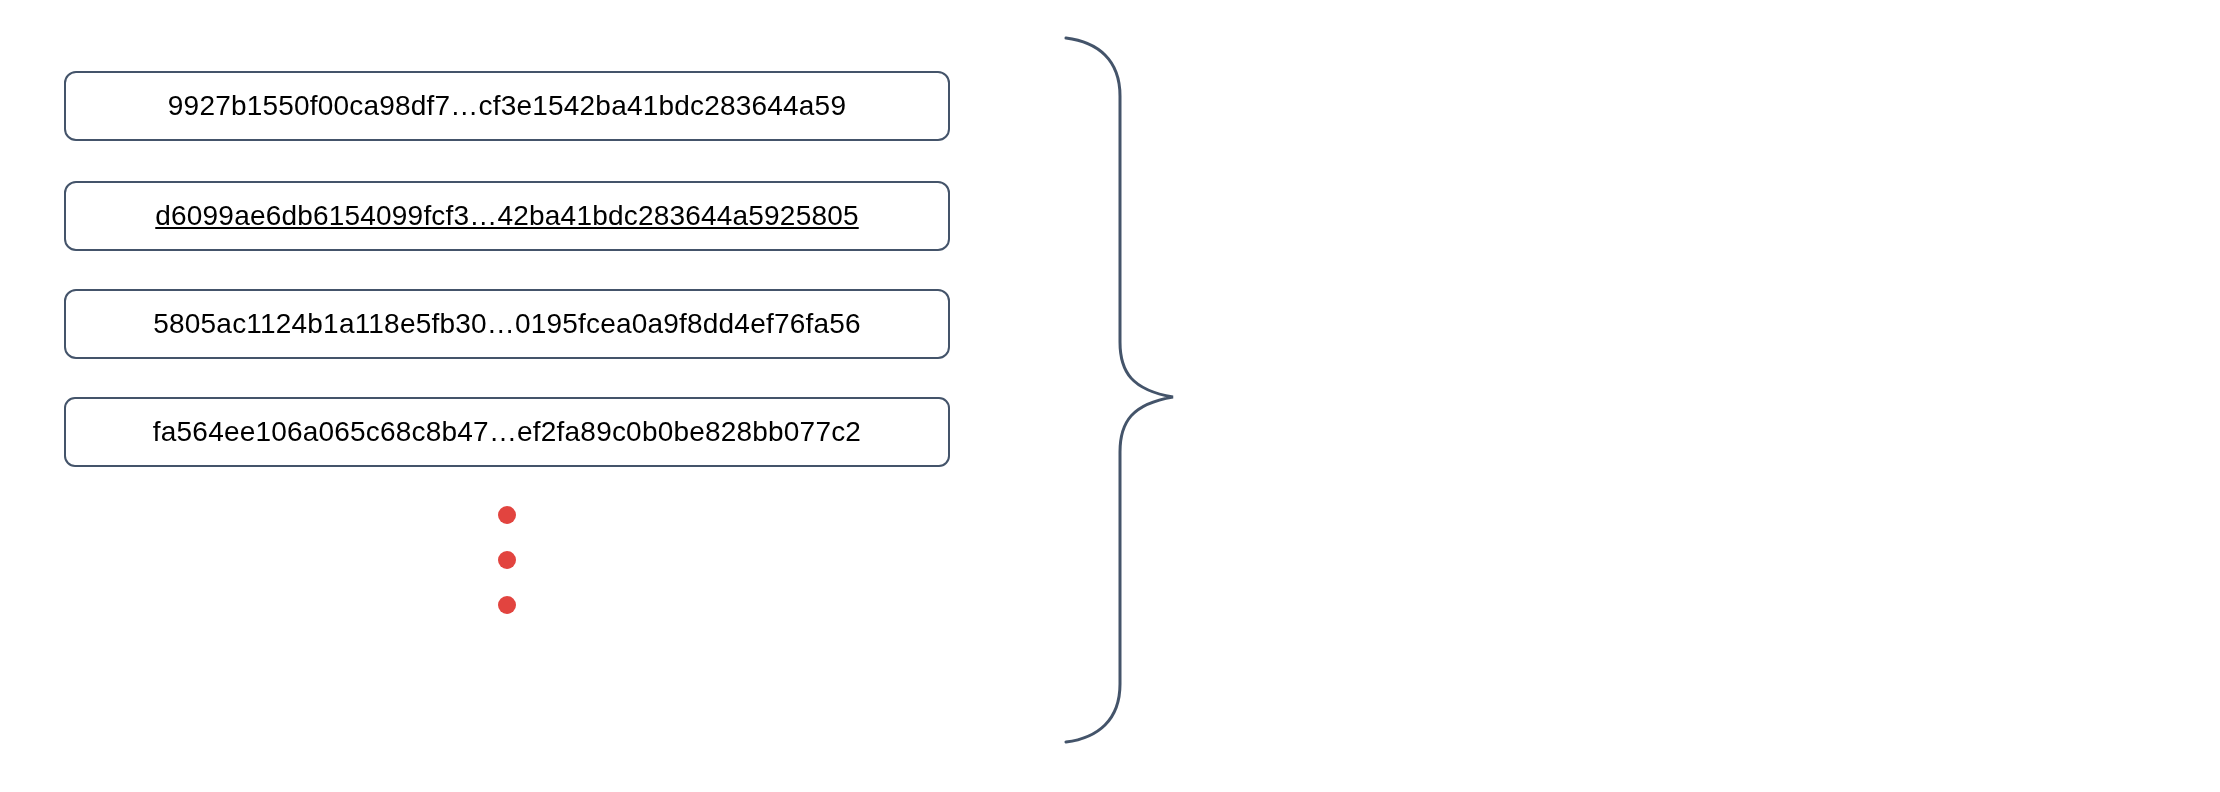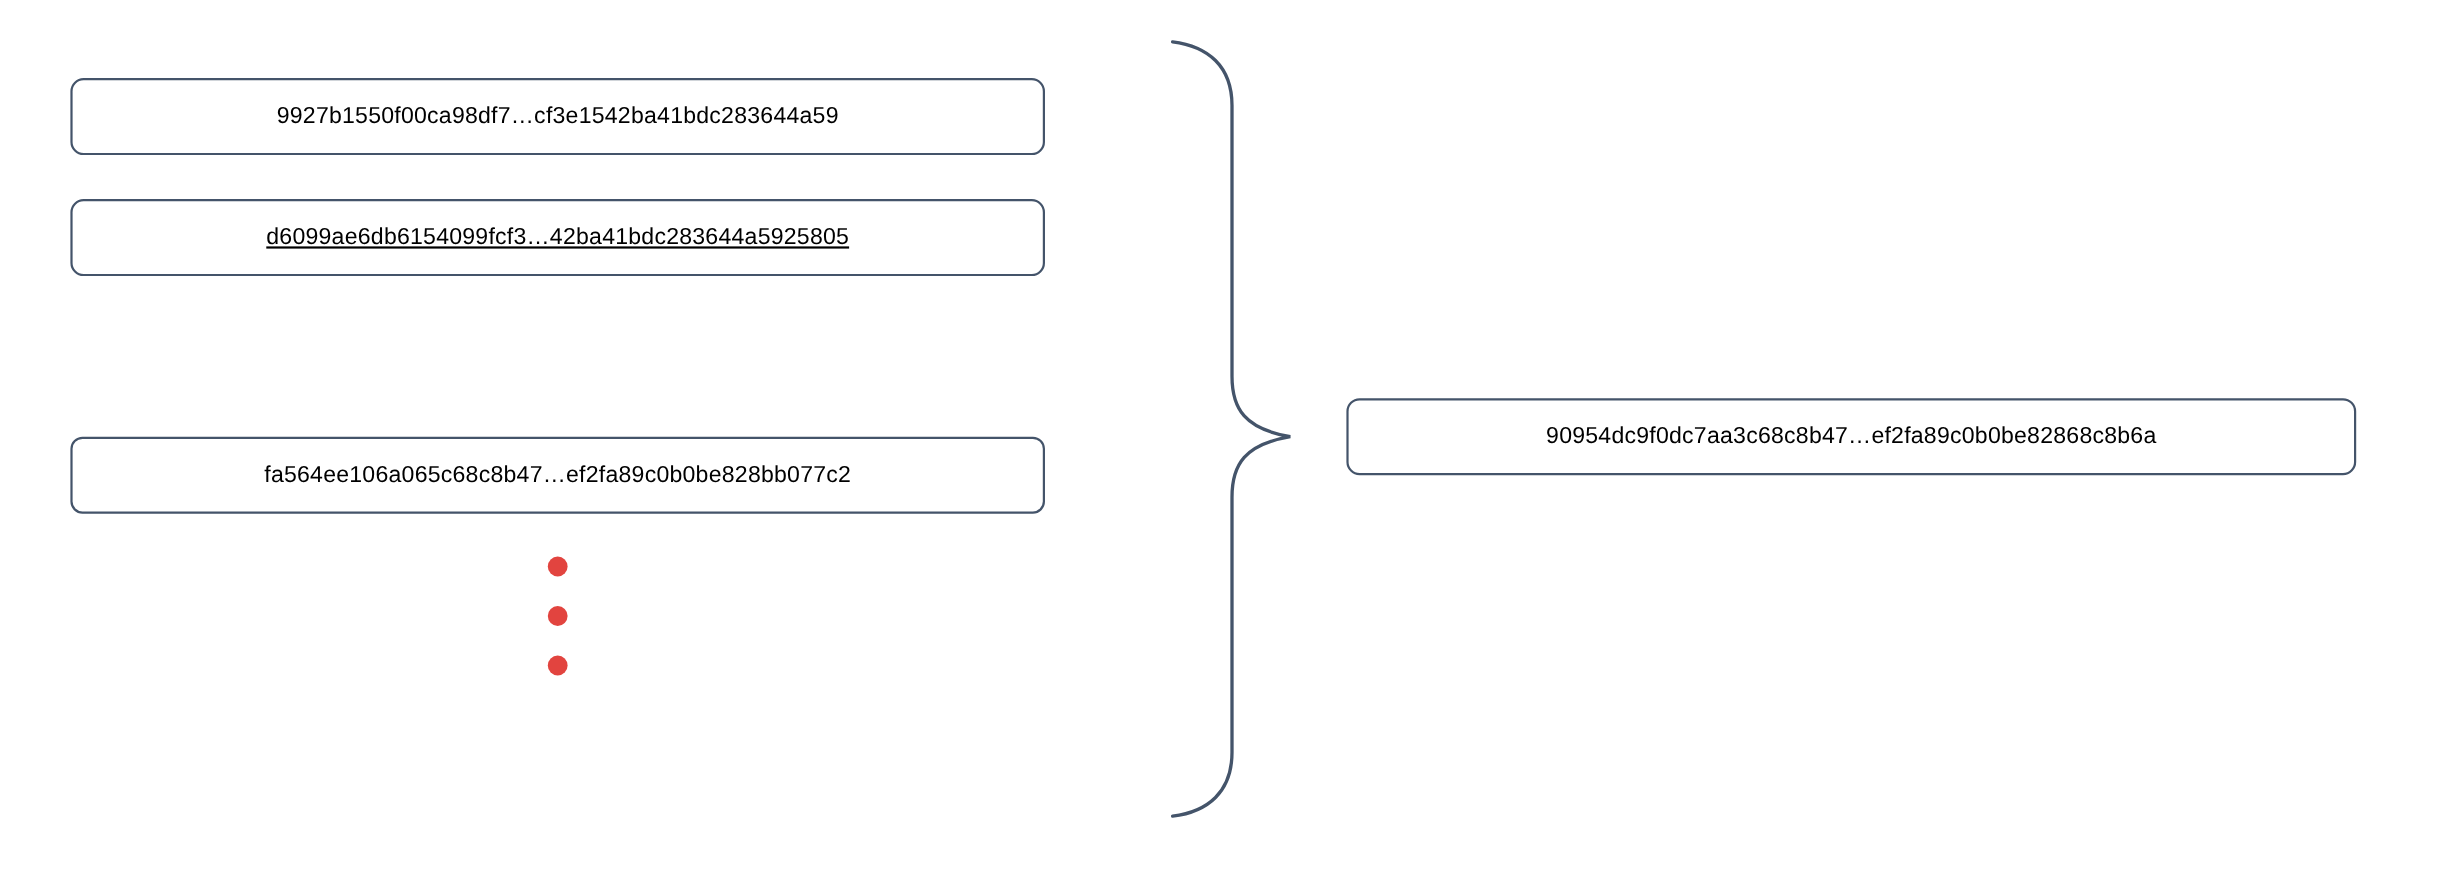--- a/index.html
+++ b/index.html
@@ -18,21 +18,21 @@
   .hash-box {
     position: absolute;
     box-sizing: border-box;
     height: 70px;
     border: 2.5px solid var(--color-outline, #44546a);
     border-radius: 12px;
     background: #ffffff;
     display: flex;
     align-items: center;
     justify-content: center;
-    font-size: 21px;
+    font-size: 28px;
     letter-spacing: 0.2px;
     color: var(--color-text, #000000);
     white-space: nowrap;
   }
   .input-box { left: 64px; width: 886px; }
   .b1 { top: 71px; }
   .b2 { top: 181px; text-decoration: underline; }
   .b3 { top: 289px; }
   .b4 { top: 397px; border-radius: 11px; }
   .b5 { top: 643px; }
@@ -74,20 +74,23 @@
 <div class="canvas">
 
   <div class="hash-box input-box b1">
     <span>9927b1550f00ca98df7…cf3e1542ba41bdc283644a59</span>
   </div>
 
   <div class="hash-box input-box b2">
     <span>d6099ae6db6154099fcf3…42ba41bdc283644a5925805</span>
   </div>
 
+  <div class="hash-box input-box b3">
+    <span>5805ac1124b1a118e5fb30…0195fcea0a9f8dd4ef76fa56</span>
+  </div>
 
   <div class="hash-box input-box b4">
     <span>fa564ee106a065c68c8b47…ef2fa89c0b0be828bb077c2</span>
   </div>
 
   <div class="dots">
     <span class="dot"></span>
     <span class="dot"></span>
     <span class="dot"></span>
   </div>
@@ -96,17 +99,14 @@
   <svg class="brace-svg" viewBox="0 0 2220 792" aria-hidden="true">
     <path class="brace-path" d="M 1066 38
          C 1098 42, 1120 60, 1120 96
          L 1120 342
          C 1120 372, 1132 390, 1173 397
          C 1132 404, 1120 422, 1120 452
          L 1120 684
          C 1120 720, 1098 738, 1066 742"></path>
   </svg>
 
-  <div class="hash-box output-box">
-    <span>90954dc9f0dc7aa3c68c8b47…ef2fa89c0b0be82868c8b6a</span>
-  </div>
 
 </div>
 
 </body></html>

